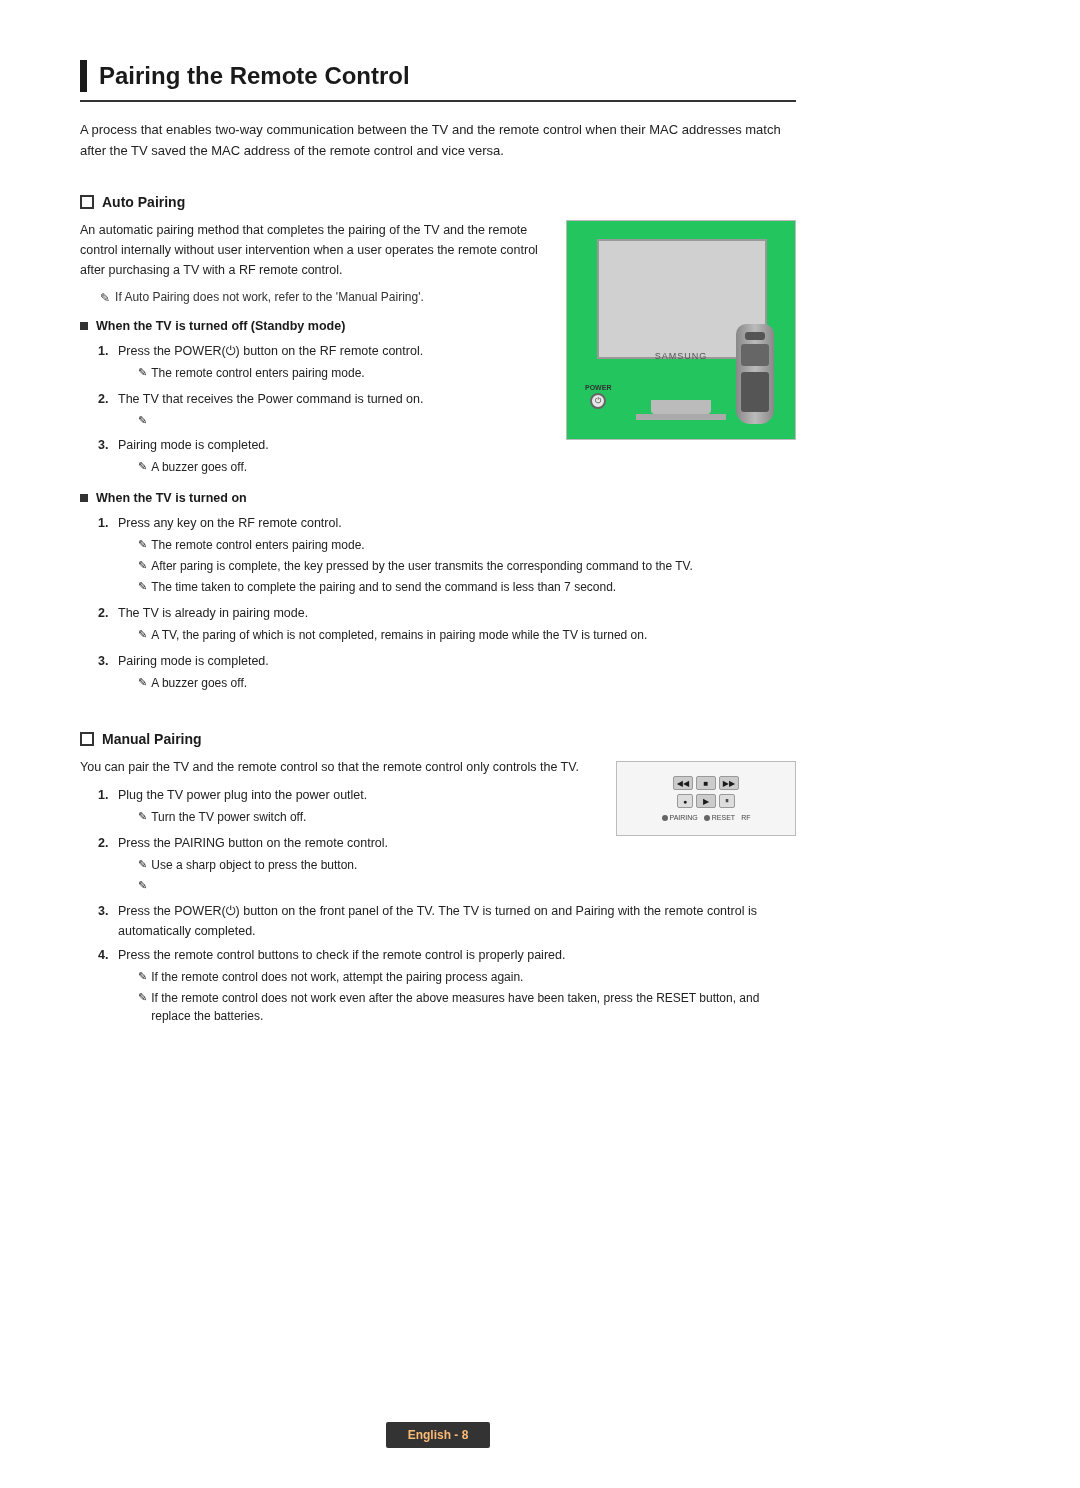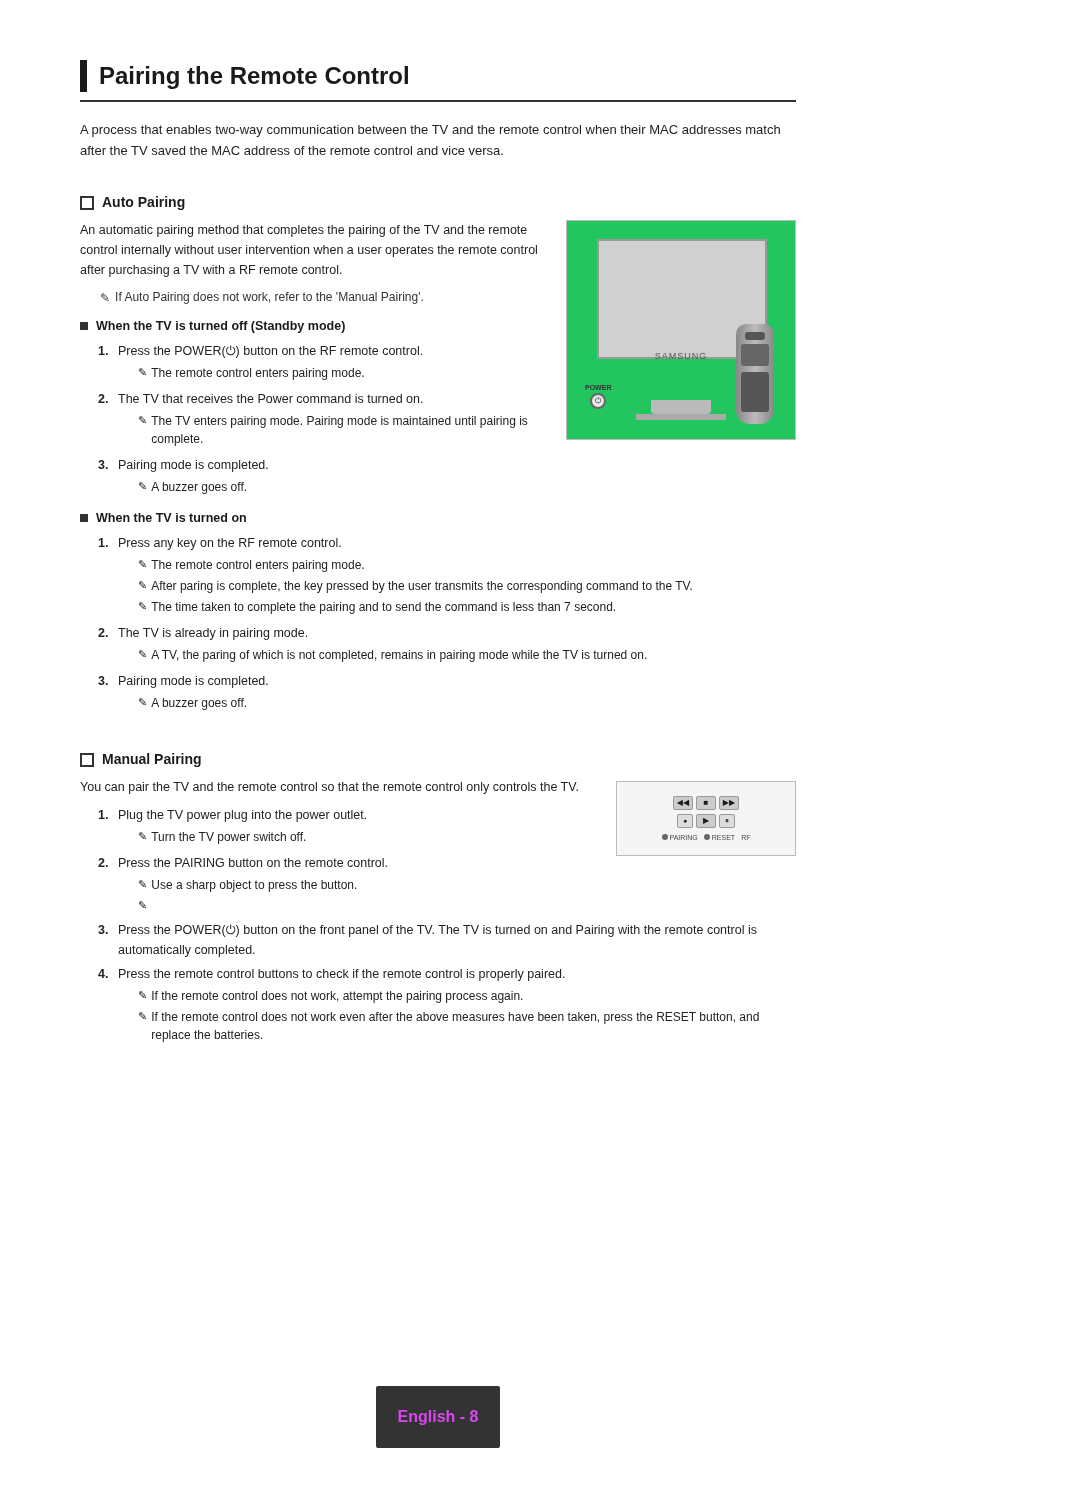--- a/index.html
+++ b/index.html
@@ -41,21 +41,21 @@
     
     .intro-para {
       font-size: 13px;
       line-height: 1.6;
       margin-bottom: 22px;
       color: #222;
     }
     
     .section-heading {
       display: flex;
-      align-items: flex-end;
+      align-items: center;
       font-size: 14px;
       font-weight: bold;
       margin-bottom: 10px;
       margin-top: 10px;
     }
     .checkbox-icon {
       width: 14px;
       height: 14px;
       border: 2px solid #333;
       margin-right: 8px;
@@ -321,24 +321,24 @@
     .footer {
       position: absolute;
       bottom: 40px;
       left: 0;
       right: 0;
       display: flex;
       justify-content: center;
     }
     .footer-badge {
       background: #333;
-      color: #d946ef;
-      font-size: 16px;
+      color: #fdba74;
+      font-size: 12px;
       font-weight: bold;
-      padding: 22px 22px;
+      padding: 6px 22px;
       border-radius: 2px;
     }
 
     .bold { font-weight: normal; }
     .inline-note {
       display: flex;
       align-items: flex-start;
       font-size: 12px;
       margin-top: 3px;
       margin-bottom: 3px;
@@ -413,21 +413,20 @@
           </div>
         </div>
       </li>
       <li>
         <span class="num bold">2.</span>
         <div class="li-content">
           <span>The TV that receives the Power command is turned on.</span>
           <div class="li-notes">
             <div class="inline-note">
               <span class="note-symbol">✎</span>
-              <span>The TV enters pairing mode. Pairing mode is maintained until pairing is complete.</span>
             </div>
           </div>
         </div>
       </li>
       <li>
         <span class="num bold">3.</span>
         <div class="li-content">
           <span>Pairing mode is completed.</span>
           <div class="li-notes">
             <div class="inline-note">

